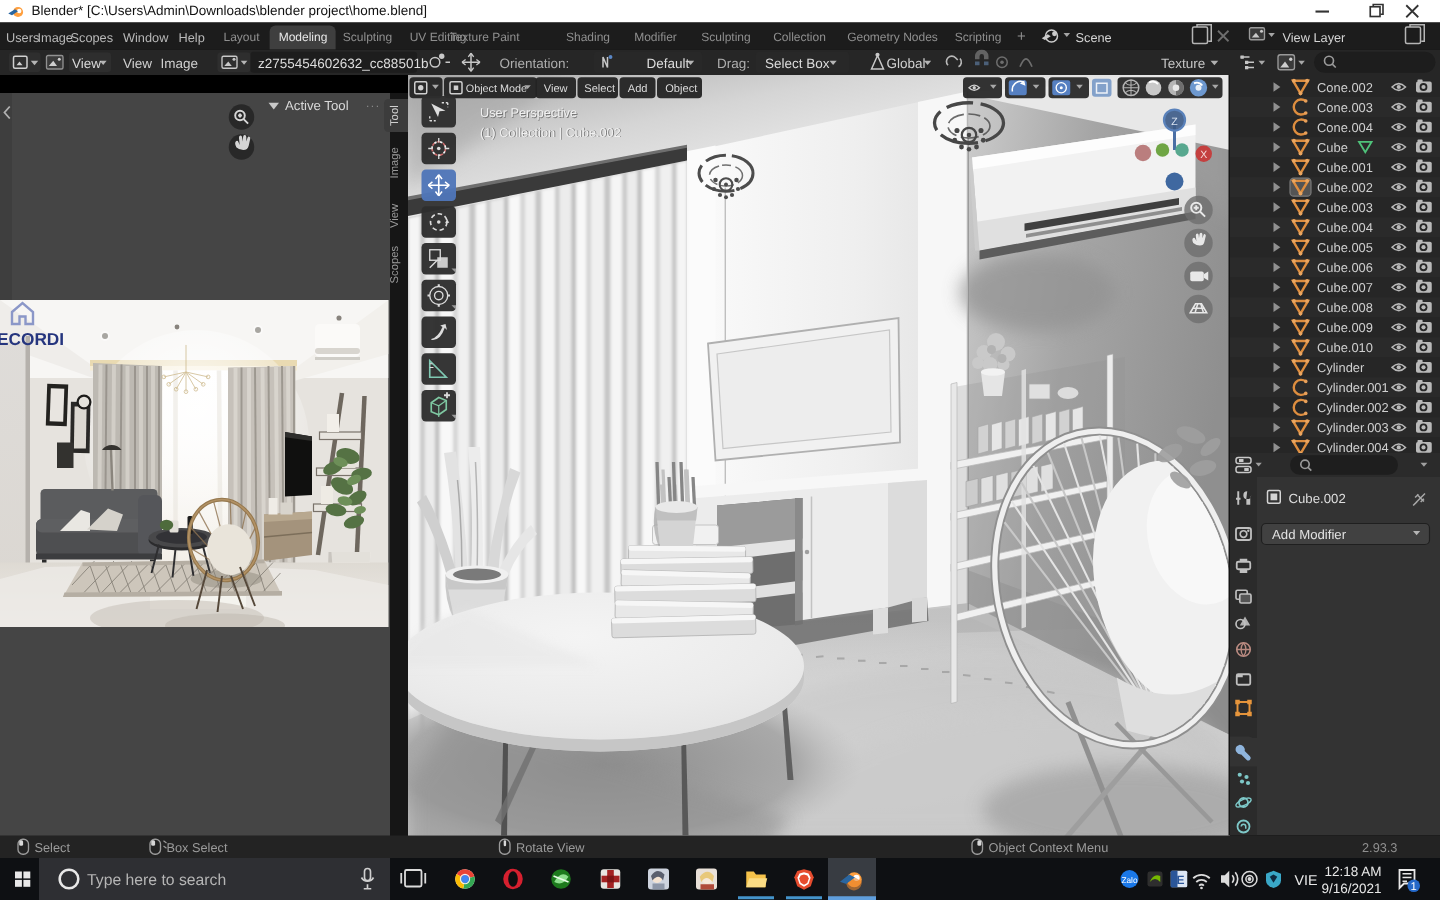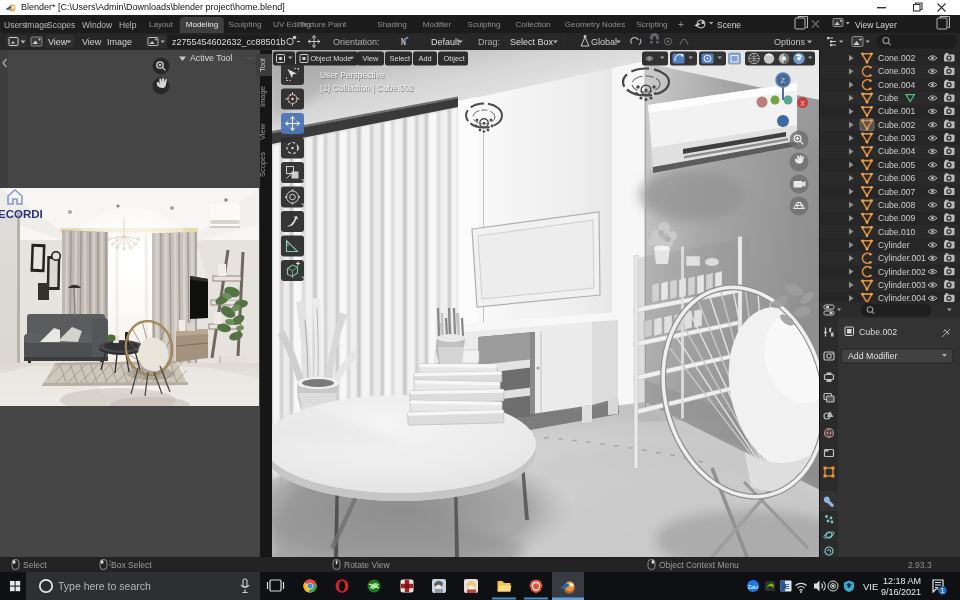--- a/index.html
+++ b/index.html
@@ -161,27 +161,27 @@
   </svg>
   <span class="lbl" style="left:48px;color:#d8d8d8">View</span>
   <span class="lbl" style="left:82px">View</span>
   <span class="lbl" style="left:107px">Image</span>
   <span class="lbl" style="left:172px;color:#dedede">z2755454602632_cc88501b</span>
   <span class="lbl" style="left:333px;color:#aeaeae">Orientation:</span>
   <span class="lbl" style="left:431px;color:#dcdcdc">Default</span>
   <span class="lbl" style="left:478px;color:#aeaeae">Drag:</span>
   <span class="lbl" style="left:510px;color:#dcdcdc">Select Box</span>
   <span class="lbl" style="left:591px;color:#d0d0d0">Global</span>
-  <span class="lbl" style="left:774px;color:#c5c5c5">Options</span>
+  <span class="lbl" style="left:774px;color:#c5c5c5">Texture</span>
   <svg class="abs" style="left:806px;top:6px" width="8" height="7">
       <path d="M1 1.5 l2.6 3 2.6-3 z" fill="#b0b0b0"></path>
     </svg>
 </div>
 
-<div class="abs" id="imged" style="left:0;top:50px;width:272px;height:515px;background:#454545;overflow:hidden">
+<div class="abs" id="imged" style="left:0;top:62px;width:272px;height:515px;background:#454545;overflow:hidden">
   <div class="abs" style="left:0;top:0;width:8px;height:138px;background:#3e3e3e"></div>
   <div class="abs" style="left:260px;top:0;width:12px;height:507px;background:#161616"></div>
 
   <svg class="abs" style="left:0;top:6px" width="10" height="14">
       <path d="M6.5 3 l-3.5 4 3.5 4" stroke="#b0b0b0" stroke-width="1.2" fill="none"></path>
     </svg>
 
   <svg class="abs" style="left:148px;top:7px" width="26" height="40" viewBox="0 0 26 40">
     <circle cx="13" cy="9" r="8.5" fill="#262626" opacity="0.92"></circle>
     <g stroke="#d5d5d5" stroke-width="1.3" fill="none">

